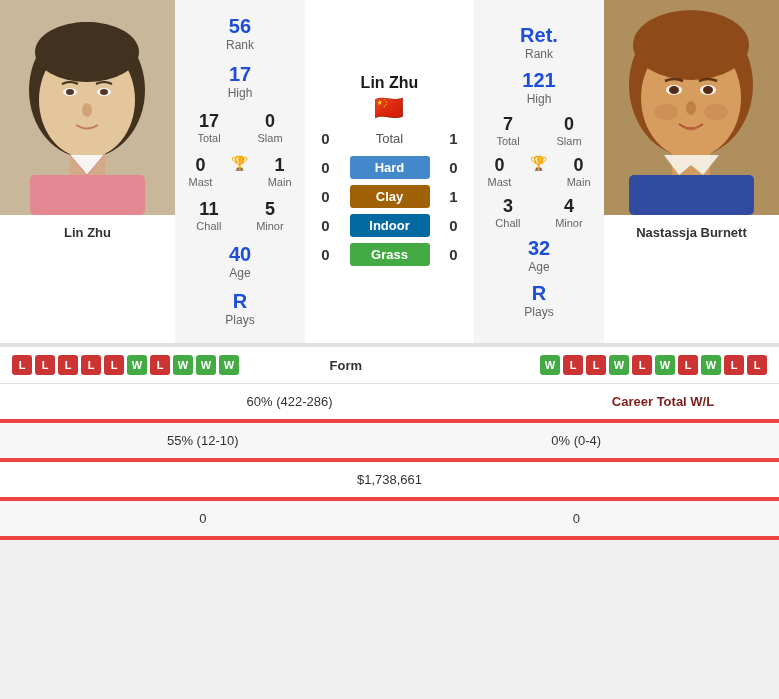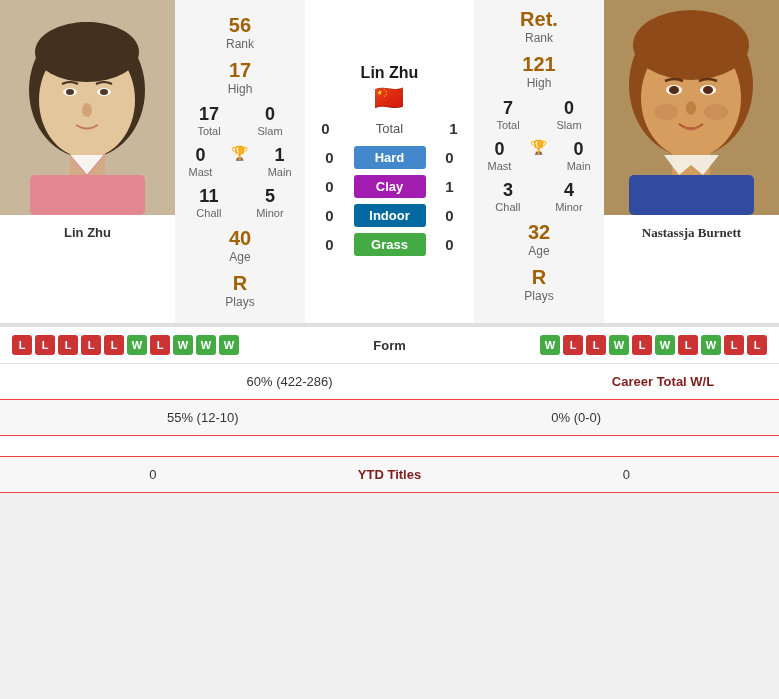--- a/index.html
+++ b/index.html
@@ -17,21 +17,21 @@
     
     .player-name-below {
       text-align: center;
       padding: 6px 4px;
       font-size: 13px;
       font-weight: bold;
       color: #333;
       background: #fff;
     }
     .surface-hard { background: #4488cc; }
-    .surface-clay { background: #a21caf; }
+    .surface-clay { background: #a16207; }
     .surface-indoor { background: #0369a1; }
     .surface-grass { background: #44aa44; }
 
     
     .form-section {
       display: flex;
       align-items: center;
       padding: 8px 12px;
       background: #fff;
       border-bottom: 1px solid #e0e0e0;
@@ -43,21 +43,21 @@
       justify-content: flex-start;
     }
     .form-badges-right {
       display: flex;
       gap: 3px;
       flex: 1;
       justify-content: flex-end;
     }
     .form-label {
       width: 120px;
-      text-align: center;
+      text-align: left;
       font-size: 13px;
       font-weight: bold;
       color: #333;
     }
     .form-badge {
       width: 20px;
       height: 20px;
       border-radius: 3px;
       display: flex;
       align-items: center;
@@ -70,21 +70,21 @@
     .form-l { background: #cc3333; }
 
     
     .stats-table {
       width: 100%;
       background: #fff;
     }
     .stats-table-row {
       display: flex;
       align-items: center;
-      border-bottom: 1px solid #ef4444;
+      border-bottom: 4px solid #ef4444;
       padding: 10px 16px;
     }
     .stats-table-row:nth-child(even) {
       background: #f7f7f7;
     }
     .stats-table-left {
       flex: 1;
       text-align: center;
       font-size: 13px;
       color: #333;
@@ -139,27 +139,26 @@
       justify-content: center;
       padding: 8px 0;
     }
     .col-stats-right {
       width: 130px;
       flex-shrink: 0;
       background: #f5f5f5;
       display: flex;
       flex-direction: column;
       align-items: center;
-      justify-content: flex-start;
-      padding: 4px 4px;
+      justify-content: center;
+      padding: 20px 4px;
     }
     .col-photo-right {
       width: 175px;
       flex-shrink: 0;
-      font-family: Liberation Serif, serif;
     }
 
     .player-name-header {
       font-size: 16px;
       font-weight: bold;
       color: #1a1a1a;
       text-align: center;
     }
     .player-flag {
       font-size: 24px;
@@ -196,21 +195,21 @@
 
     .stat-single {
       display: flex;
       flex-direction: column;
       align-items: center;
       margin: 4px 0;
     }
     .stat-single .v {
       font-size: 20px;
       font-weight: bold;
-      color: #a16207;
+      color: #1d4ed8;
     }
     .stat-single .l {
       font-size: 12px;
       color: #666;
     }
 
     
     .surface-score-row {
       display: flex;
       align-items: center;
@@ -219,21 +218,21 @@
       justify-content: center;
     }
     .ss-left {
       width: 36px;
       text-align: center;
       font-size: 15px;
       font-weight: bold;
       color: #333;
     }
     .ss-badge {
-      width: 72px;
+      width: 80px;
       text-align: center;
       padding: 4px 0;
       border-radius: 3px;
       font-size: 13px;
       font-weight: bold;
       color: #fff;
       margin: 0 6px;
     }
     .ss-right {
       width: 36px;
@@ -543,24 +542,24 @@
       </div>
   </div>
 
   <div class="stats-table" id="stats-table-container">
   <div class="stats-table-row">
         <div class="stats-table-left">60% (422-286)</div>
         <div class="stats-table-center">Career Total W/L</div>
       </div>
       <div class="stats-table-row">
         <div class="stats-table-left">55% (12-10)</div>
-        <div class="stats-table-right">0% (0-0)</div>
+        <div class="stats-table-right">0% (0-4)</div>
       </div>
       <div class="stats-table-row">
+        <div class="stats-table-left">$1,738,661</div>
       </div>
       <div class="stats-table-row">
         <div class="stats-table-left">0</div>
-        <div class="stats-table-center">YTD Titles</div>
         <div class="stats-table-right">0</div>
       </div>
     </div>
 
 </div>
 
 </body></html>

